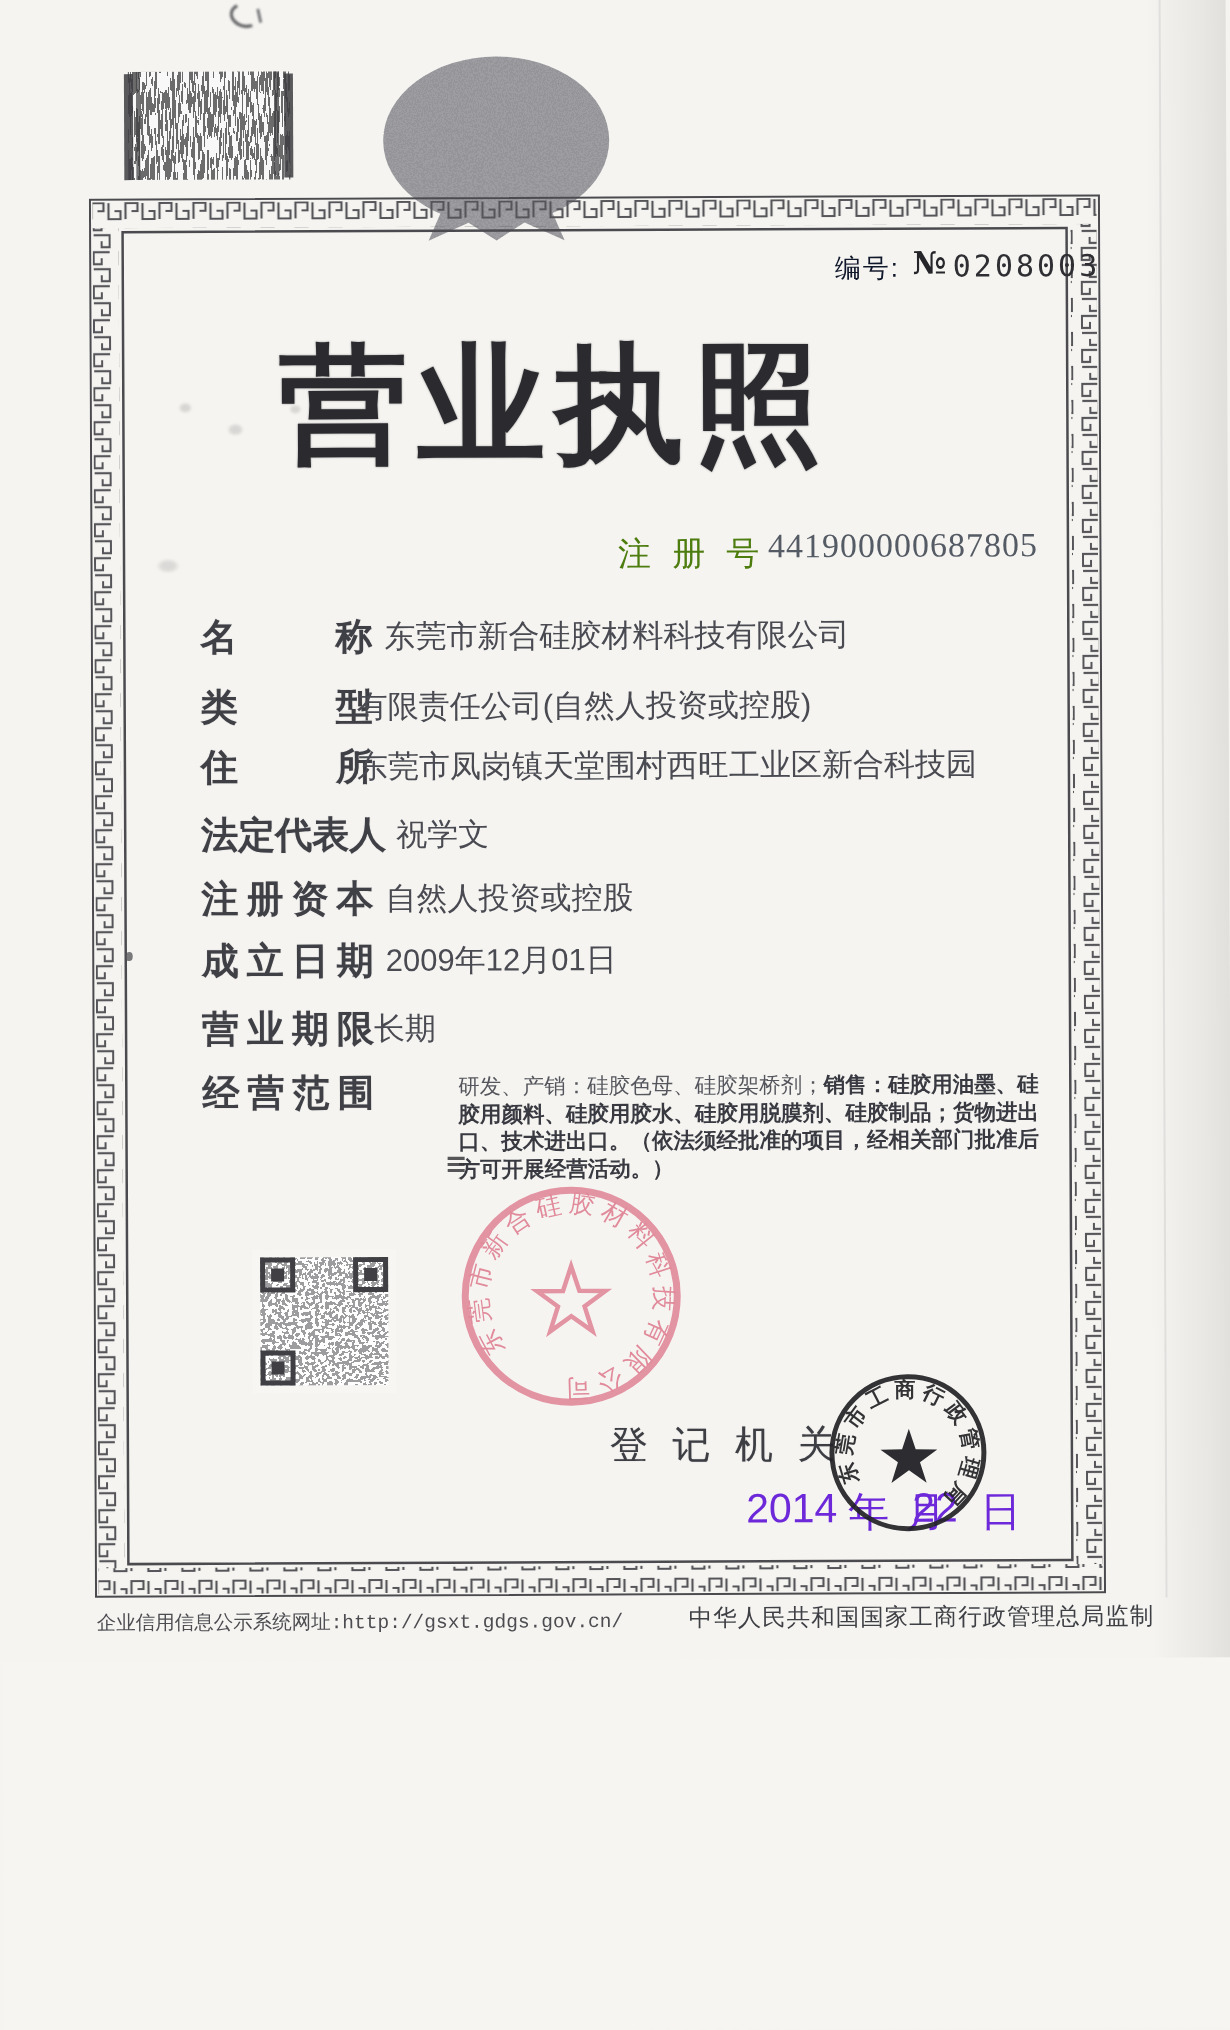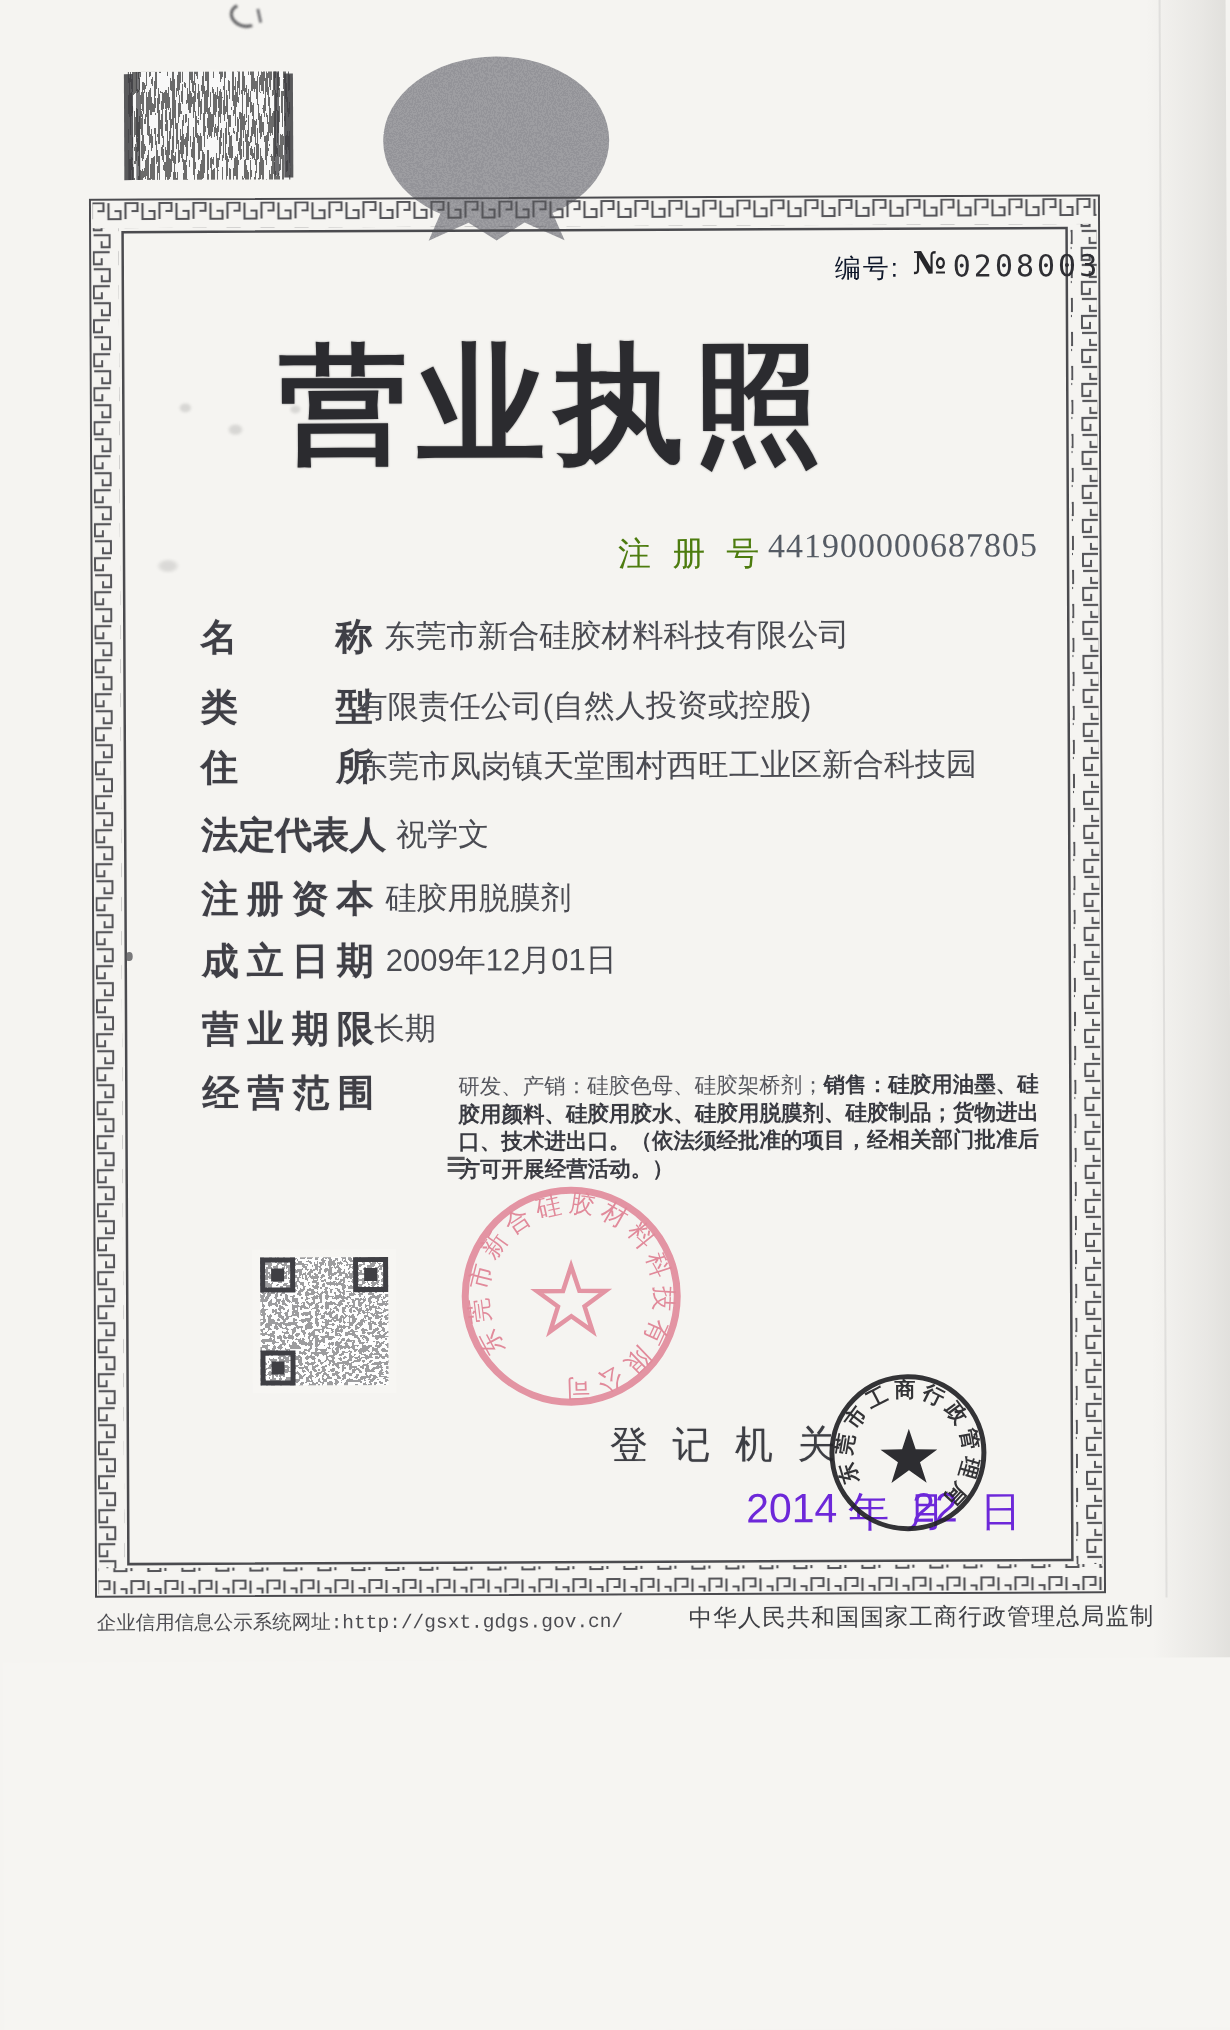--- a/index.html
+++ b/index.html
@@ -188,21 +188,21 @@
         </div>
         <div class="f-value" style="margin-left: 23px;">祝学文</div>
       </div>
       <div class="field-row" style="top: 874px;">
         <div class="f-label">
           <span>注</span>
           <span>册</span>
           <span>资</span>
           <span>本</span>
         </div>
-        <div class="f-value" style="margin-left: 12px;">硅胶用脱膜剂</div>
+        <div class="f-value" style="margin-left: 12px;">自然人投资或控股</div>
       </div>
       <div class="field-row" style="top: 936px;">
         <div class="f-label">
           <span>成</span>
           <span>立</span>
           <span>日</span>
           <span>期</span>
         </div>
         <div class="f-value" style="margin-left: 12px;">2009年12月01日</div>
       </div>

